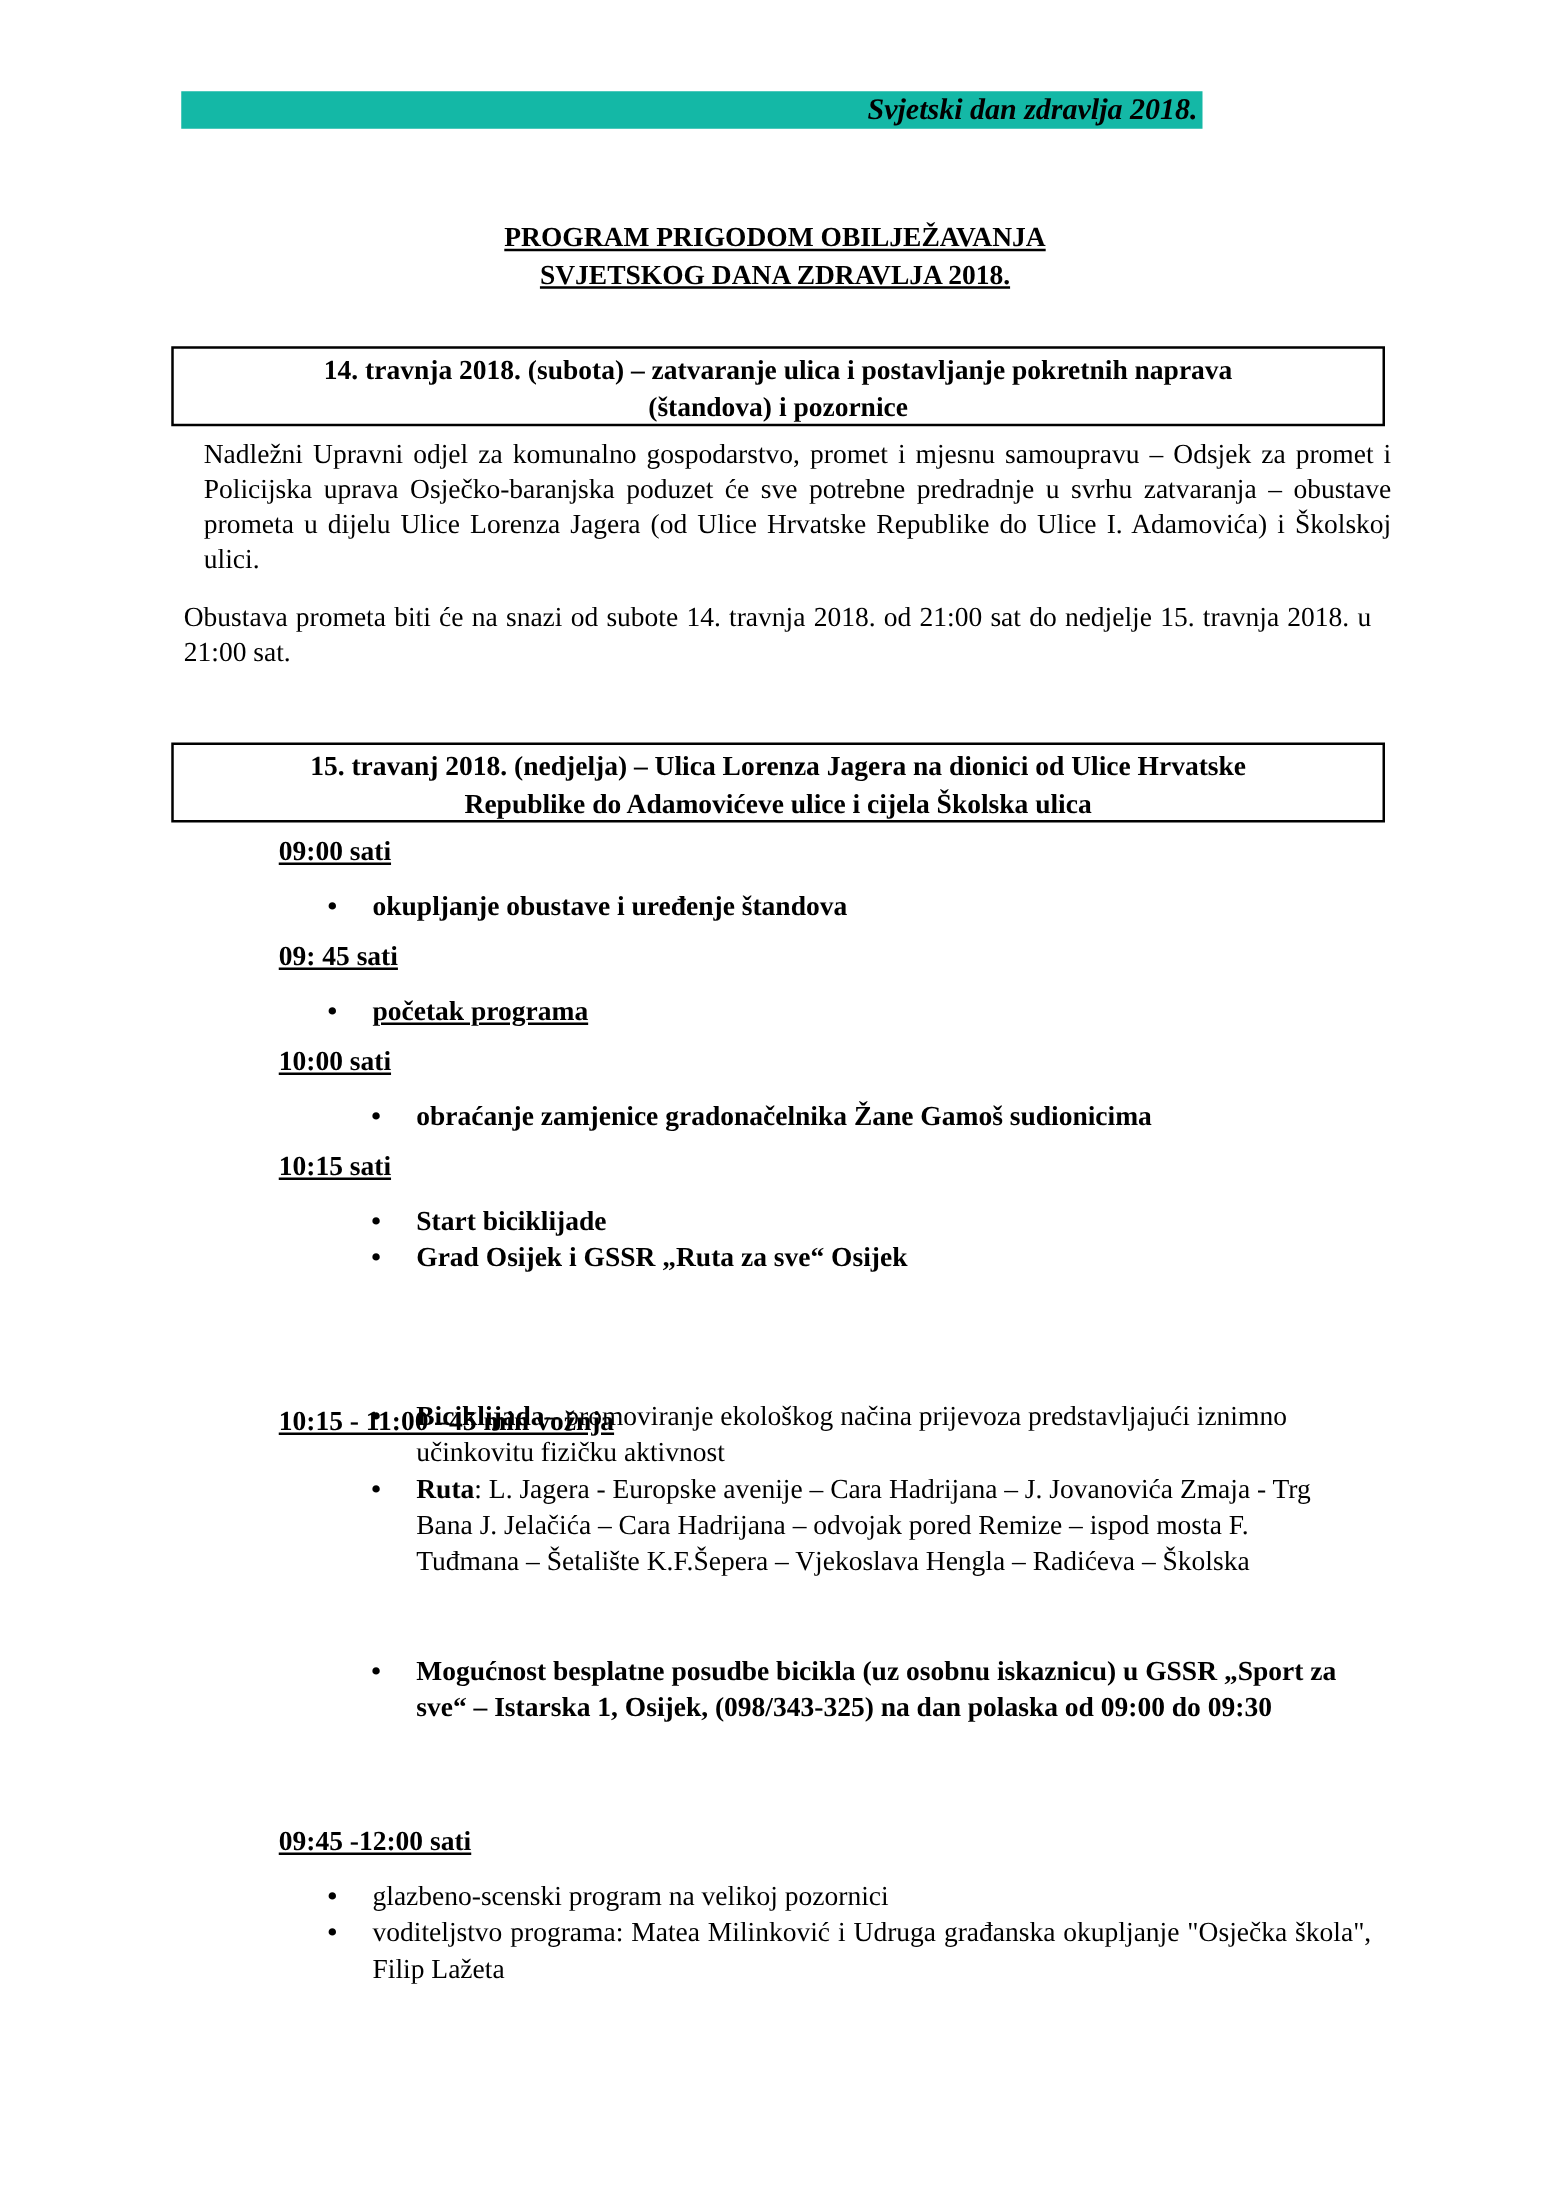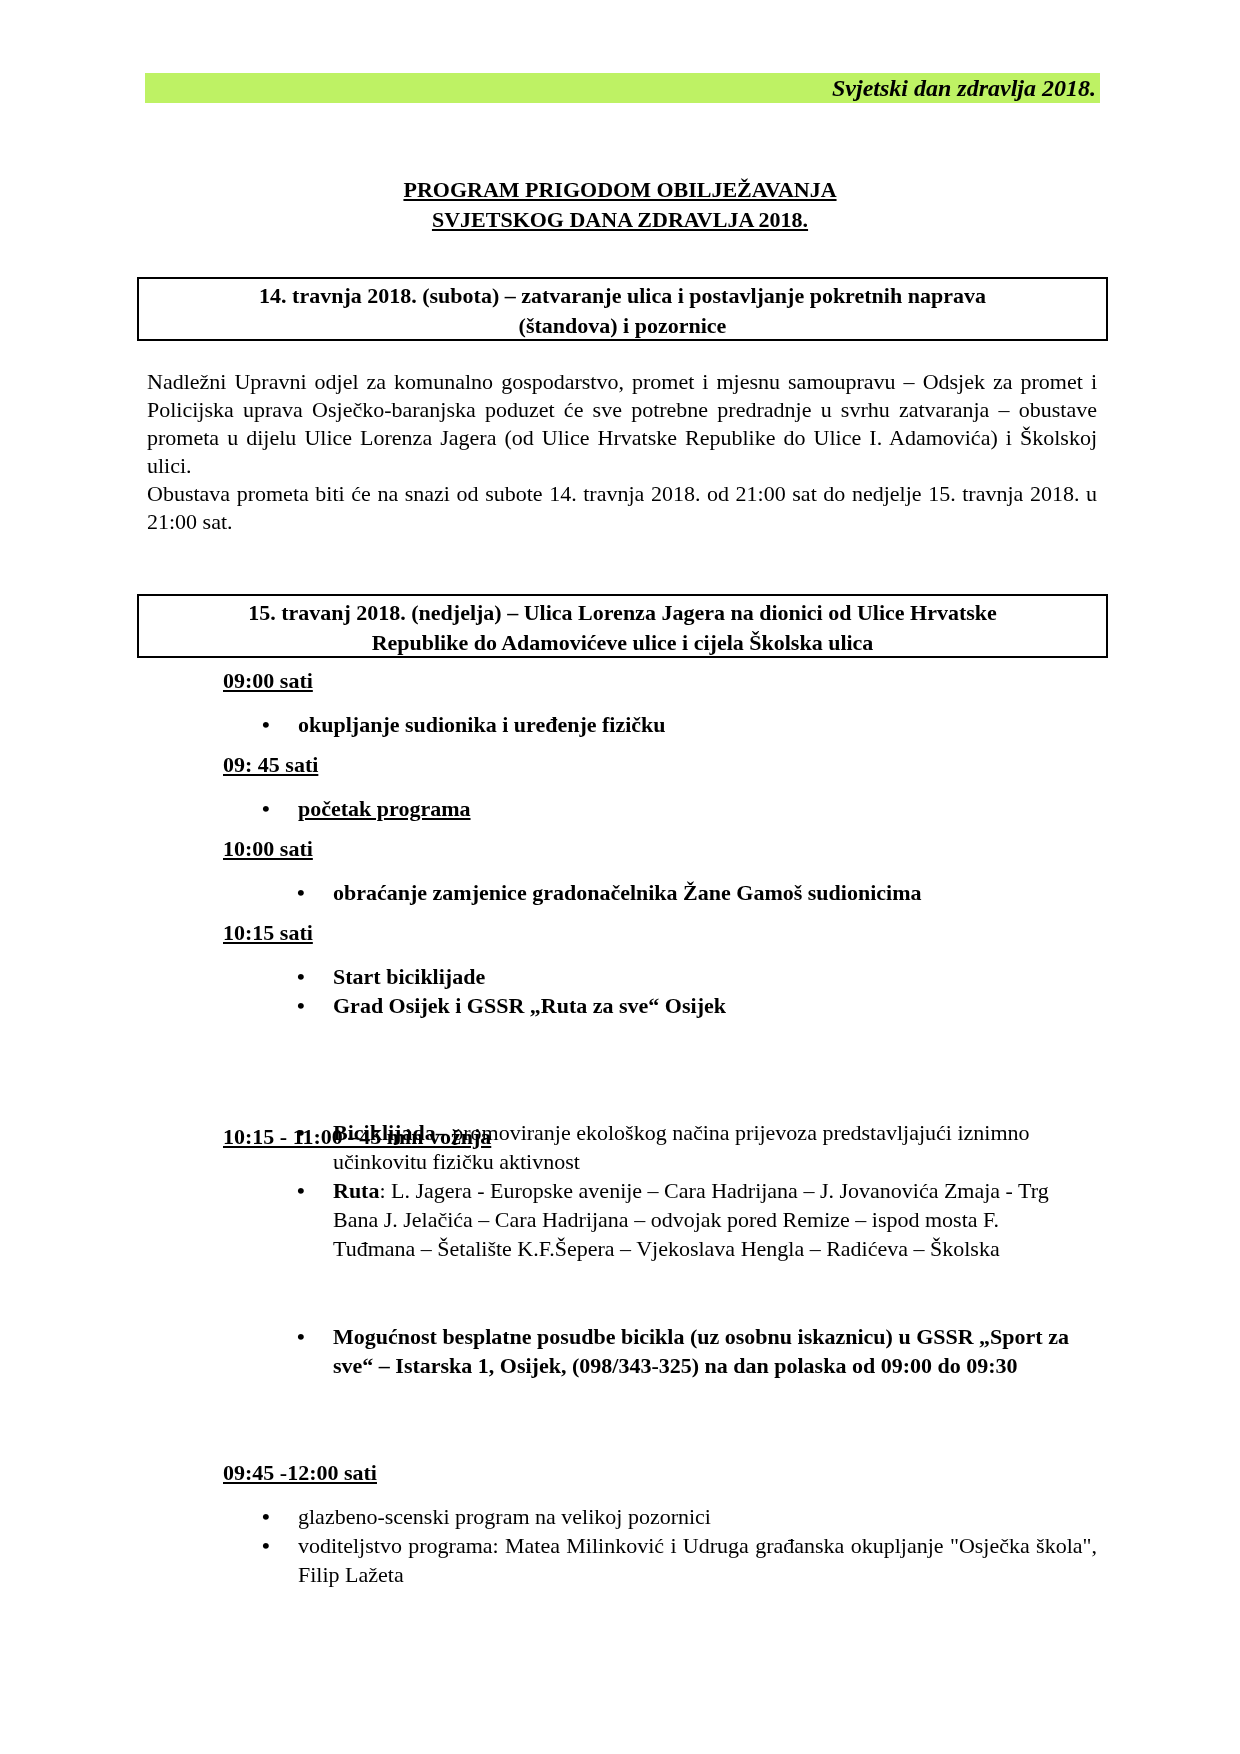--- a/index.html
+++ b/index.html
@@ -1,31 +1,31 @@
 <!DOCTYPE html>
 <html><head>
 <meta charset="utf-8">
 <style>
   html, body { margin: 0; padding: 0; background: #ffffff; }
   body { width: 1240px; height: 1754px; position: relative; overflow: hidden;
          font-family: "Liberation Serif", serif; color: #000; }
-  .header-bar { position: absolute; left: 145px; top: 73px; width: 955px; height: 30px;
-                background: #bef264; }
+  .header-bar { position: absolute; left: 145px; top: 73px; width: 817px; height: 30px;
+                background: #14b8a6; }
   .header-bar span { position: absolute; right: 4px; top: 2px; font-style: italic; font-weight: bold;
                      font-size: 24px; }
   .title { position: absolute; left: 0; width: 1240px; top: 175px; text-align: center;
            font-weight: bold; font-size: 22px; line-height: 30px; }
   .title div { text-decoration: underline; }
   .box { position: absolute; left: 137px; width: 971px; border: 2px solid #000;
          text-align: center; font-weight: bold; font-size: 22px; line-height: 30px; box-sizing: border-box; }
   .box1 { top: 277px; height: 64px; padding-top: 2px; }
   .box2 { top: 594px; height: 64px; padding-top: 2px; }
   .para { position: absolute; left: 147px; width: 950px; font-size: 22px; line-height: 28px;
           text-align: justify; }
-  .p1 { top: 368px; }
+  .p1 { top: 349px; margin-left: 16px; }
   .p2 { top: 480px; }
   .time { position: absolute; left: 223px; font-weight: bold; font-size: 22px;
           text-decoration: underline; text-align: center; }
   .bullet { position: absolute; font-size: 22px; line-height: 29px; }
   .bullet .dot { position: absolute; left: 0; top: 0; font-weight: bold; }
   .bullet .txt { display: block; }
   .b { font-weight: bold; }
   .u { text-decoration: underline; }
 </style>
 </head>
@@ -49,21 +49,21 @@
 <div class="para p2">Obustava prometa biti će na snazi od subote 14. travnja 2018. od 21:00 sat do nedjelje 15. travnja 2018. u 21:00 sat.</div>
 
 <div class="box box2">
   <div>15. travanj 2018. (nedjelja) – Ulica Lorenza Jagera na dionici od Ulice Hrvatske</div>
   <div>Republike do Adamovićeve ulice i cijela Školska ulica</div>
 </div>
 
 <div class="time" style="top:668px;">09:00 sati</div>
 <div class="bullet b" style="left:262px; top:710px; width:800px;">
   <span class="dot">•</span>
-  <span class="txt" style="padding-left:36px;">okupljanje sudionika i uređenje fizičku</span>
+  <span class="txt" style="padding-left:36px;">okupljanje obustave i uređenje štandova</span>
 </div>
 
 <div class="time" style="top:752px;">09: 45 sati</div>
 <div class="bullet b" style="left:262px; top:794px; width:800px;">
   <span class="dot">•</span>
   <span class="txt u" style="padding-left:36px; display:inline-block;">početak programa</span>
 </div>
 
 <div class="time" style="top:836px;">10:00 sati</div>
 <div class="bullet b" style="left:297px; top:878px; width:800px;">

